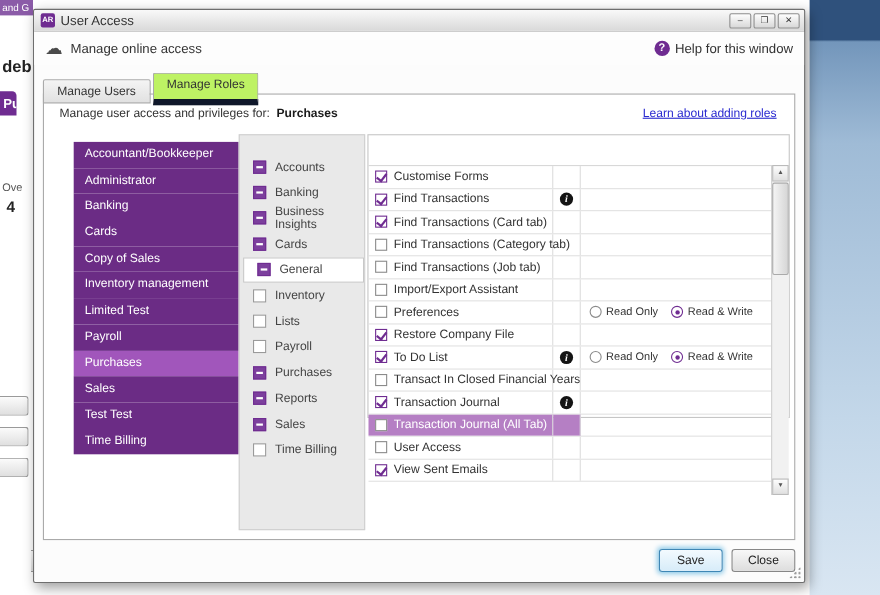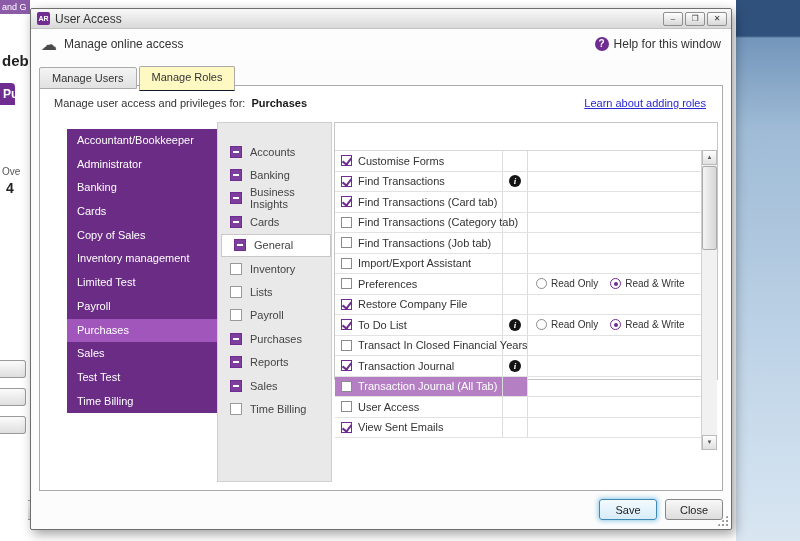--- a/index.html
+++ b/index.html
@@ -32,21 +32,21 @@
 
   .header-row { height:30px; display:flex; align-items:center; padding:0 10px; background:#fdfdfd; }
   .cloud-icon { font-size:16px; color:#4a4a4a; }
   .online-label { font-size:12px; color:#333; margin-left:7px; }
   .help-wrap { margin-left:auto; display:flex; align-items:center; gap:5px; cursor:pointer; }
   .help-icon { width:14px; height:14px; border-radius:50%; background:#6f2c91; color:#fff; font-size:10px; font-weight:bold; text-align:center; line-height:14px; }
   .help-label { font-size:12px; color:#333; }
 
   .tabs { position:absolute; top:55px; left:8px; display:flex; align-items:flex-end; z-index:3; }
   .tab { font-size:11px; padding:4px 12px; border:1px solid #aaaaaa; background:linear-gradient(#f4f4f4,#e1e1e1); color:#333; margin-right:2px; border-radius:2px 2px 0 0; cursor:pointer; }
-  .tab.active { background:#fef9c3; position:relative; top:2px; padding-bottom:7px; border-bottom:1px solid #0f172a; }
+  .tab.active { background:#bef264; position:relative; top:2px; padding-bottom:7px; border-bottom:6px solid #0f172a; }
 
   .panel { position:absolute; left:8px; right:8px; top:76px; bottom:38px; background:#fff; border:1px solid #aaaaaa; }
   .subtitle { position:absolute; top:11px; left:14px; font-size:11px; color:#333; }
   .subtitle b { margin-left:6px; color:#1a1a1a; }
   .learn-link { position:absolute; top:11px; right:16px; font-size:11px; color:#2a2ad0; text-decoration:underline; cursor:pointer; }
 
   .cols { position:absolute; left:27px; top:36px; width:651px; height:360px; }
 
   
   .roles { position:absolute; left:0; top:7px; width:150px; }

